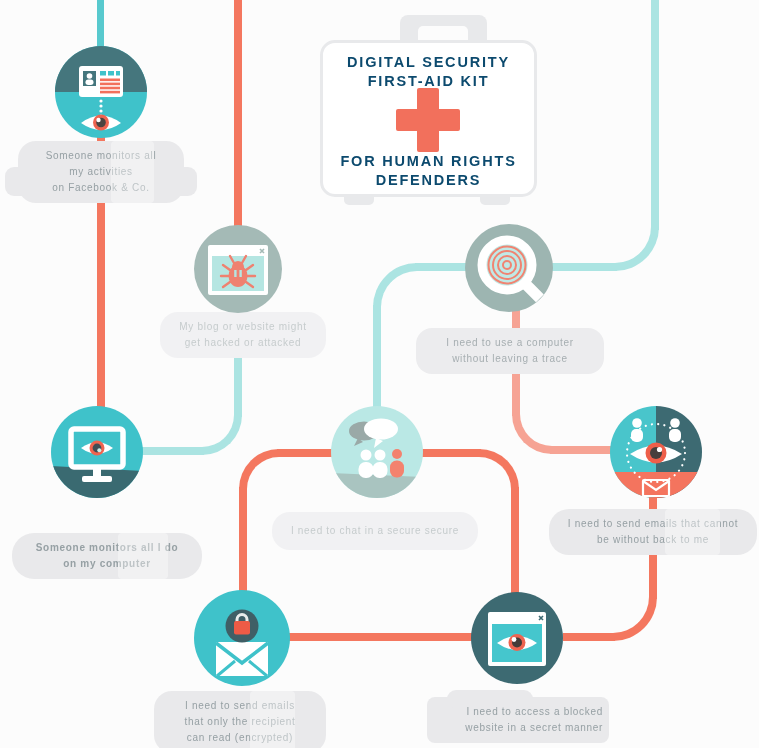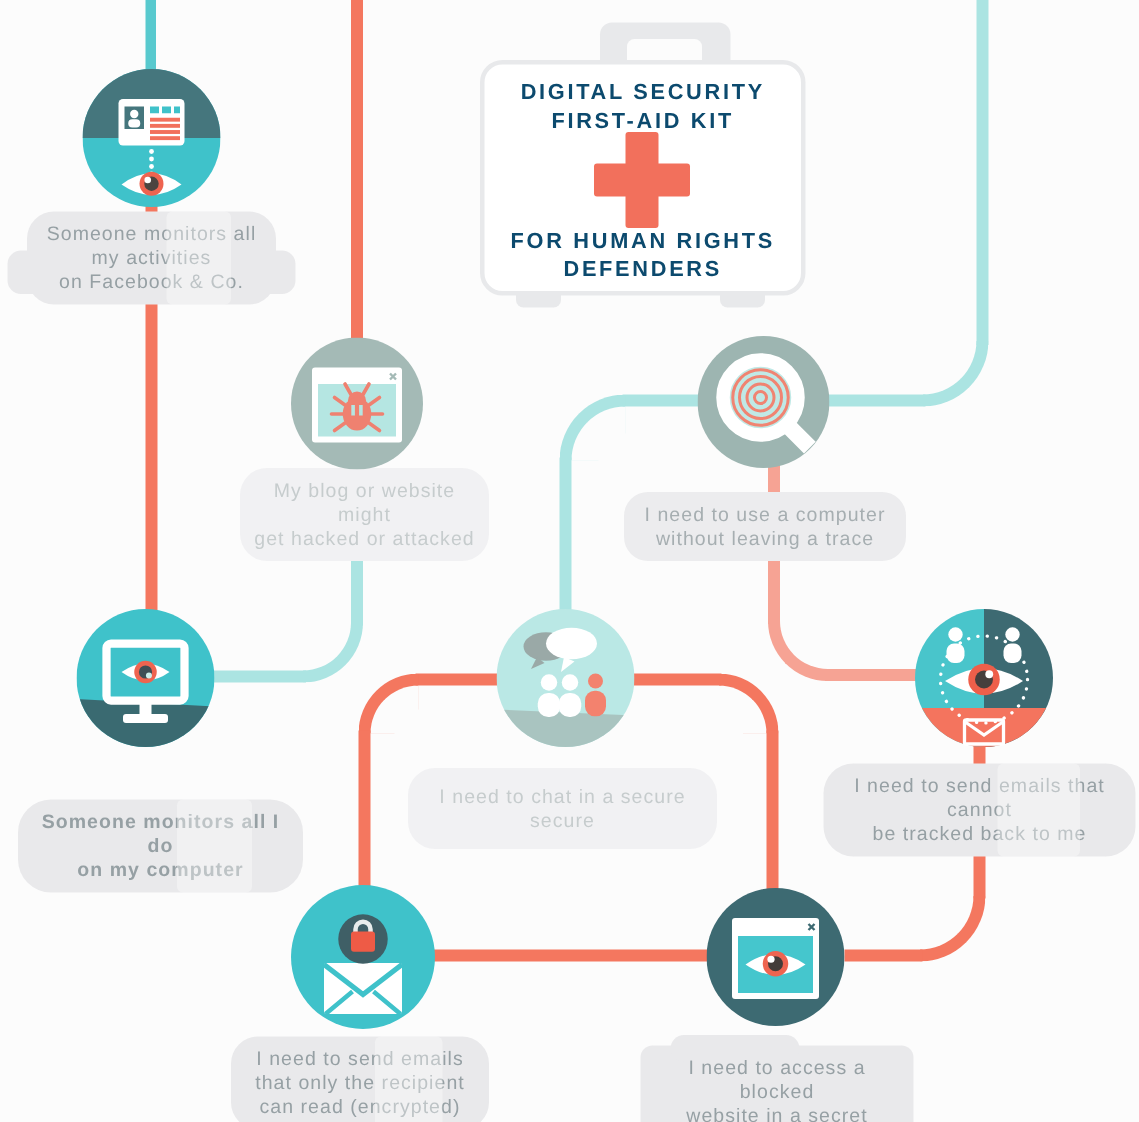--- a/index.html
+++ b/index.html
@@ -12,21 +12,21 @@
   .corner{position:absolute;background:transparent;box-sizing:border-box;}
   .teal-bright{background:#58c9ce;}
   .teal-pale{background:#abe4e2;}
   .salmon{background:#f4775f;}
   .salmon-light{background:#f6a394;}
 
   .label{
     position:absolute;z-index:2;
     background:#e9e9eb;color:#96a0a4;
     border-radius:18px;
-    font-size:13px;line-height:16px;letter-spacing:0.7px;
+    font-size:10px;line-height:16px;letter-spacing:0.7px;
     text-align:center;white-space:pre-line;
     padding:7px 6px;box-sizing:border-box;
   }
   .label.sheen::after{
     content:"";position:absolute;top:0;bottom:0;left:56%;width:26%;
     background:rgba(255,255,255,0.38);border-radius:4px;pointer-events:none;
   }
   .label.faded{background:#f1f1f3;color:#c6cccd;}
   .label.dim{background:#ececee;color:#a6aeb1;}
   .label.ribbon-sides::before{
@@ -121,25 +121,25 @@
 my activities
 on Facebook &amp; Co.</div>
   <div class="label faded" style="left:160px;top:312px;width:166px;">My blog or website might
 get hacked or attacked</div>
   <div class="label dim" style="left:416px;top:328px;width:188px;border-radius:16px;">I need to use a computer
 without leaving a trace</div>
   <div class="label sheen" style="left:12px;top:533px;width:190px;border-radius:22px;font-weight:bold;">Someone monitors all I do
 on my computer</div>
   <div class="label faded" style="left:272px;top:512px;width:206px;padding-top:11px;padding-bottom:11px;">I need to chat in a secure secure</div>
   <div class="label sheen" style="left:549px;top:509px;width:208px;border-radius:20px;">I need to send emails that cannot
-be tracked back to me</div>
+be without back to me</div>
   <div class="label sheen tabs-bottom" style="left:154px;top:691px;width:172px;">I need to send emails
 that only the recipient
 can read (encrypted)</div>
-  <div class="label bump-top" style="left:427px;top:697px;width:182px;border-radius:8px;">I need to access a blocked
+  <div class="label bump-top" style="left:427px;top:697px;width:182px;border-radius:8px;text-align:right;">I need to access a blocked
 website in a secret manner</div>
 
   <div class="node" style="left:55px;top:46px;">
     <svg width="92" height="92" viewBox="0 0 92 92">
       <circle cx="46" cy="46" r="46" fill="#3fc2ca"></circle>
       <path d="M0,46 A46,46 0 0 1 92,46 Z" fill="#45767d"></path>
       <rect x="24" y="20" width="44" height="31" rx="3" fill="#ffffff"></rect>
       <rect x="28" y="25" width="13" height="15" fill="#45767d"></rect>
       <circle cx="34.5" cy="30" r="2.8" fill="#ffffff"></circle>
       <rect x="30.5" y="33.5" width="8" height="5.5" rx="2.7" fill="#ffffff"></rect>

